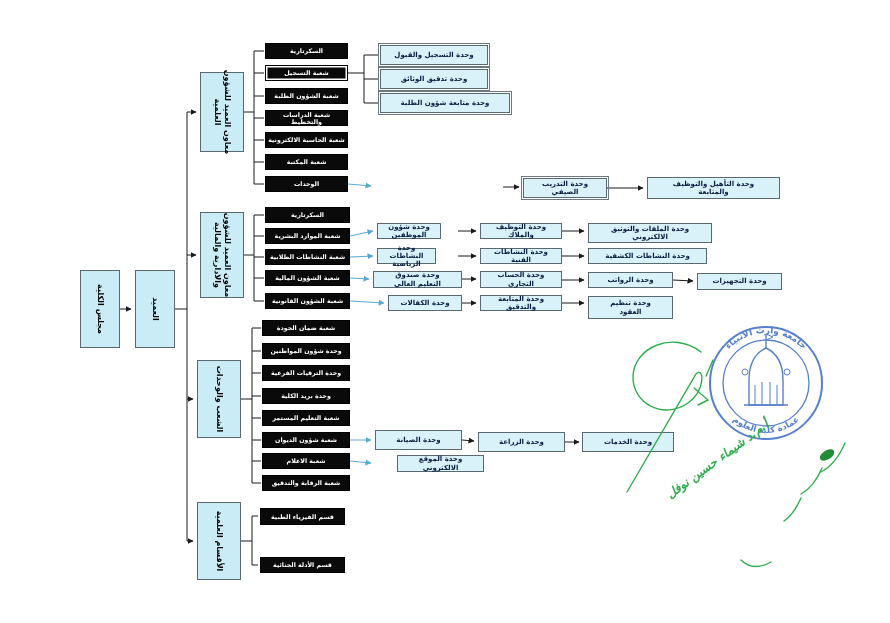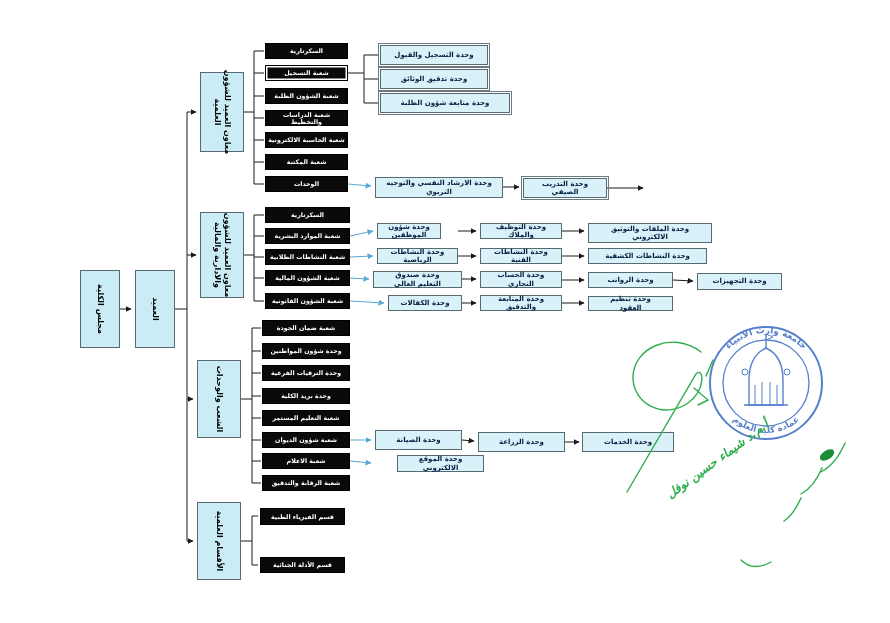--- a/index.html
+++ b/index.html
@@ -174,26 +174,26 @@
   <div class="b cy dbl" style="left:380px;top:45px;width:108px;height:20px">
       <span>وحدة التسجيل والقبول</span>
     </div>
   <div class="b cy dbl" style="left:380px;top:69px;width:108px;height:20px">
       <span>وحدة تدقيق الوثائق</span>
     </div>
   <div class="b cy dbl" style="left:380px;top:93px;width:130px;height:20px">
       <span>وحدة متابعة شؤون الطلبة</span>
     </div>
 
-  <div class="b cy" style="left:375px;top:177px;width:128px;height:21px">
-      <span>وحدة الارشاد النفسي والتوجيه التربوي</span>
-    </div>
   <div class="b cy dbl" style="left:523px;top:178px;width:84px;height:20px">
       <span>وحدة التدريب الصيفي</span>
     </div>
+  <div class="b cy" style="left:647px;top:177px;width:133px;height:22px">
+      <span>وحدة التأهيل والتوظيف والمتابعة</span>
+    </div>
 
   <div class="b bk" style="left:265px;top:207px;width:85px;height:16px">
       <span>السكرتارية</span>
     </div>
   <div class="b bk" style="left:265px;top:228px;width:85px;height:16px">
       <span>شعبة الموارد البشرية</span>
     </div>
   <div class="b bk" style="left:265px;top:249px;width:85px;height:16px">
       <span>شعبة النشاطات الطلابية</span>
     </div>
@@ -207,21 +207,21 @@
   <div class="b cy" style="left:377px;top:223px;width:64px;height:16px">
       <span>وحدة شؤون الموظفين</span>
     </div>
   <div class="b cy" style="left:480px;top:223px;width:82px;height:16px">
       <span>وحدة التوظيف والملاك</span>
     </div>
   <div class="b cy" style="left:588px;top:223px;width:124px;height:20px">
       <span>وحدة الملفات والتوثيق الالكتروني</span>
     </div>
 
-  <div class="b cy" style="left:377px;top:248px;width:81px;height:16px">
+  <div class="b cy" style="left:377px;top:248px;width:59px;height:16px">
       <span>وحدة النشاطات الرياضية</span>
     </div>
   <div class="b cy" style="left:480px;top:248px;width:82px;height:16px">
       <span>وحدة النشاطات الفنية</span>
     </div>
   <div class="b cy" style="left:588px;top:248px;width:119px;height:16px">
       <span>وحدة النشاطات الكشفية</span>
     </div>
 
   <div class="b cy" style="left:373px;top:271px;width:89px;height:17px">
@@ -236,21 +236,21 @@
   <div class="b cy" style="left:697px;top:273px;width:85px;height:17px">
       <span>وحدة التجهيزات</span>
     </div>
 
   <div class="b cy" style="left:388px;top:295px;width:74px;height:16px">
       <span>وحدة الكفالات</span>
     </div>
   <div class="b cy" style="left:480px;top:295px;width:82px;height:16px">
       <span>وحدة المتابعة والتدقيق</span>
     </div>
-  <div class="b cy" style="left:588px;top:296px;width:85px;height:15px">
+  <div class="b cy" style="left:588px;top:296px;width:85px;height:23px">
       <span>وحدة تنظيم العقود</span>
     </div>
 
   <div class="b bk" style="left:262px;top:320px;width:88px;height:16px">
       <span>شعبة ضمان الجودة</span>
     </div>
   <div class="b bk" style="left:262px;top:343px;width:88px;height:16px">
       <span>وحدة شؤون المواطنين</span>
     </div>
   <div class="b bk" style="left:262px;top:365px;width:88px;height:16px">

